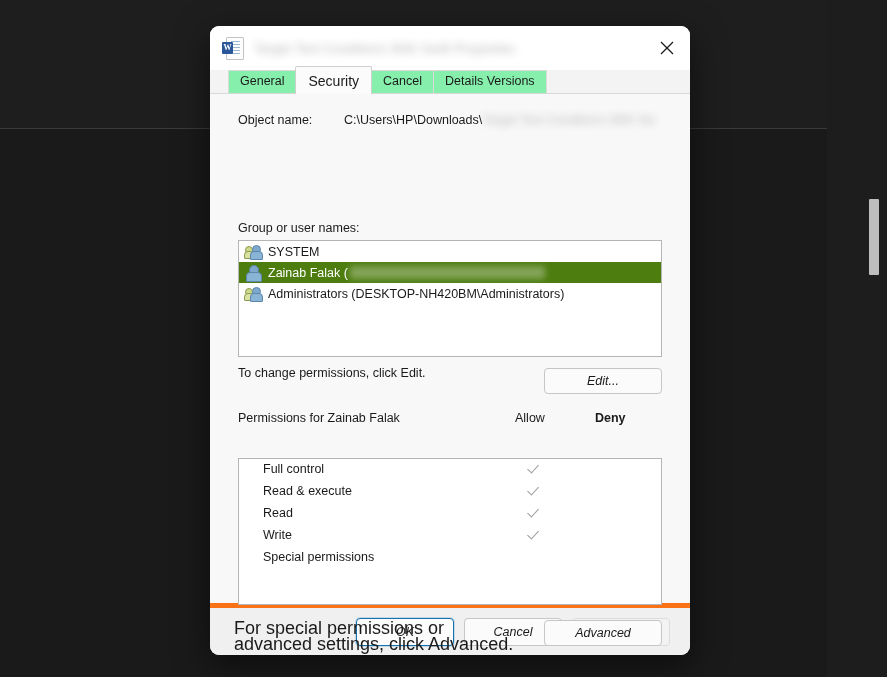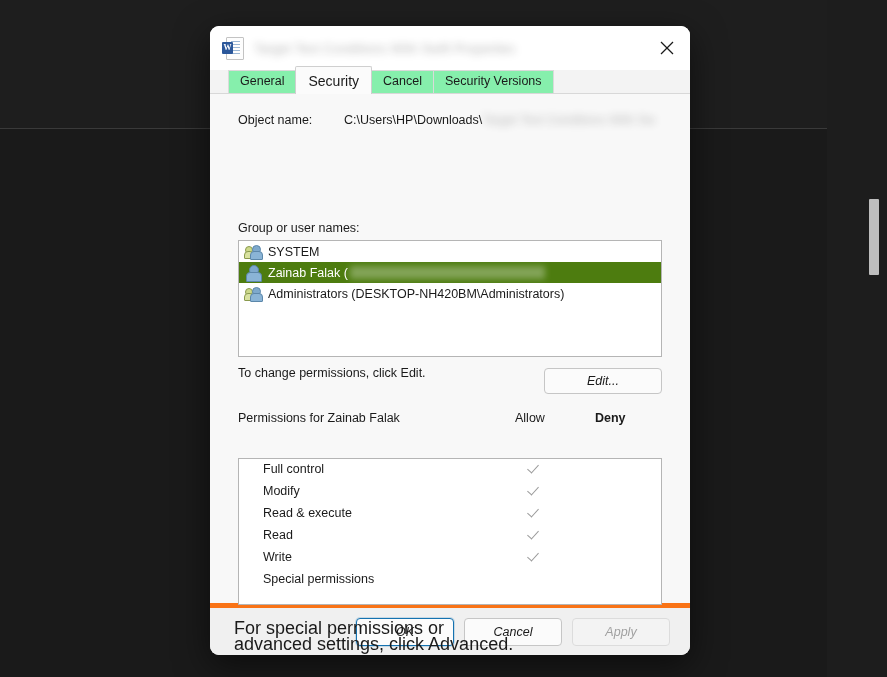--- a/index.html
+++ b/index.html
@@ -470,21 +470,21 @@
         <line x1="1" y1="1" x2="13" y2="13" stroke="#1a1a1a" stroke-width="1.2"></line>
         <line x1="13" y1="1" x2="1" y2="13" stroke="#1a1a1a" stroke-width="1.2"></line>
       </svg>
     </div>
   </div>
 
   <div id="tabstrip">
     <div class="tab">General</div>
     <div class="tab active">Security</div>
     <div class="tab">Cancel</div>
-    <div class="tab">Security Versions</div>
+    <div class="tab">Details Versions</div>
   </div>
 
   <div id="page">
 
     <div class="row-objname">
       <span class="label">Object name:</span>
       <span class="value">C:\Users\HP\Downloads\</span>
         <span class="redacted">Target Text Conditions With Sw</span>
     </div>
 
@@ -533,25 +533,20 @@
     </div>
 
     <div id="permlist">
 
       <div class="perm-row">
         <span class="pname">Full control</span>
         <span class="cell-allow"><span class="check"></span></span>
         <span class="cell-deny"></span>
       </div>
 
-      <div class="perm-row">
-        <span class="pname">Modify</span>
-        <span class="cell-allow"><span class="check"></span></span>
-        <span class="cell-deny"></span>
-      </div>
 
       <div class="perm-row">
         <span class="pname">Read &amp; execute</span>
         <span class="cell-allow"><span class="check"></span></span>
         <span class="cell-deny"></span>
       </div>
 
       <div class="perm-row">
         <span class="pname">Read</span>
         <span class="cell-allow"><span class="check"></span></span>
@@ -566,20 +561,21 @@
 
       <div class="perm-row">
         <span class="pname">Special permissions</span>
         <span class="cell-allow"></span>
         <span class="cell-deny"></span>
       </div>
 
     </div>
 
     <div id="adv-hint">For special permissions or advanced settings, click Advanced.</div>
+    <div class="btn" id="btn-advanced">Advanced</div>
 
   </div>
 
   <div id="footer">
     <div class="btn" id="btn-ok">OK</div>
     <div class="btn" id="btn-cancel">Cancel</div>
     <div class="btn" id="btn-apply">Apply</div>
   </div>
 
 </div>

